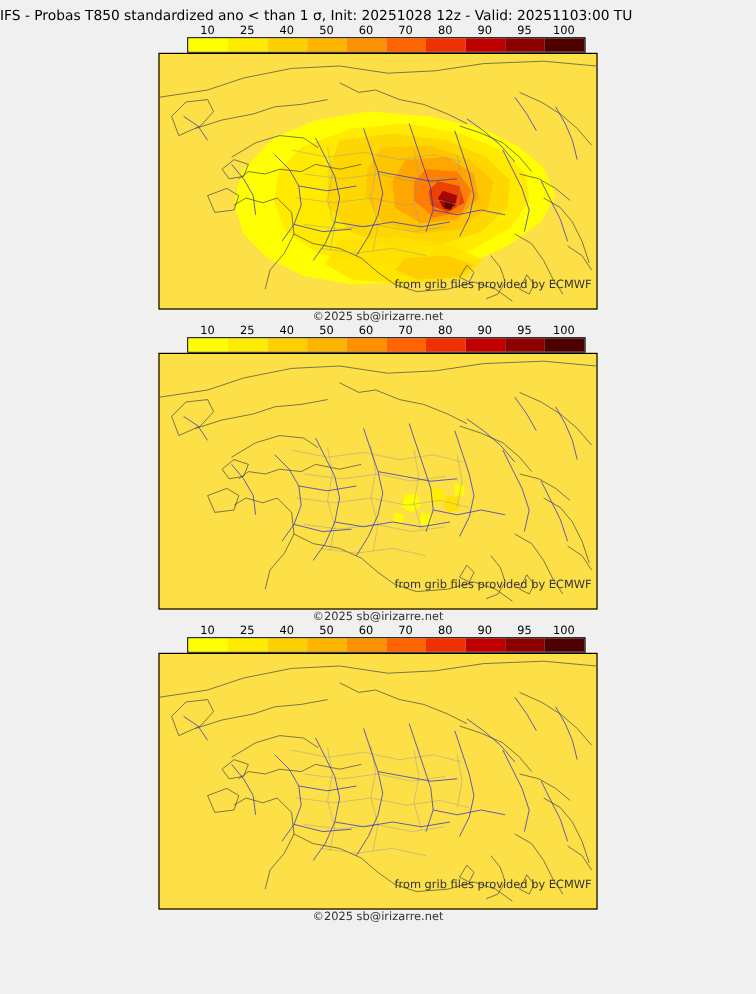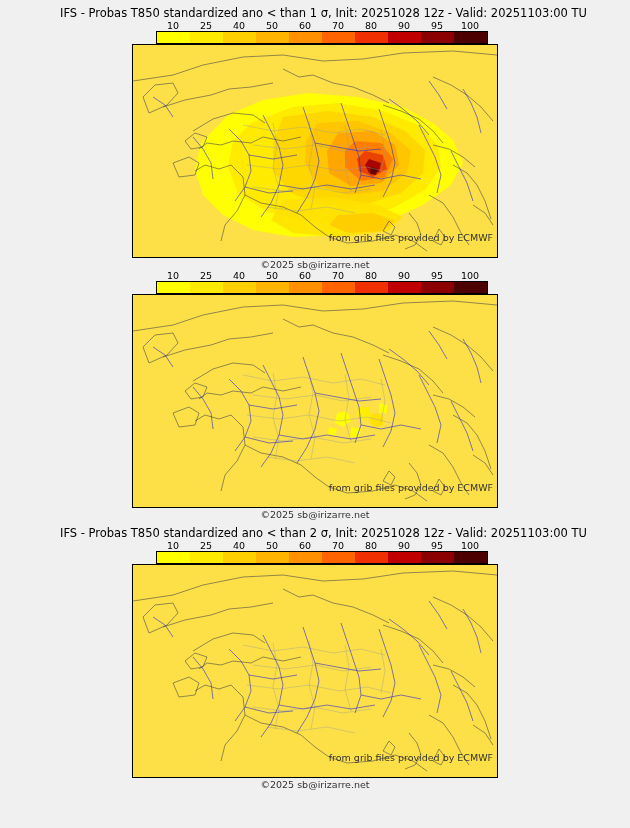--- a/index.html
+++ b/index.html
@@ -12,27 +12,25 @@
     height: 828px;
     font-family: "DejaVu Sans", sans-serif;
     color: #000;
     overflow: hidden;
   }
   .panel {
     position: relative;
     width: 630px;
   }
   .panel-title {
-    text-align: center;
     font-size: 11.5px;
     line-height: 14px;
     padding-top: 6px;
     color: #000;
     white-space: nowrap;
-    padding-left: 17px;
   }
   .cbar-wrap {
     position: relative;
     width: 630px;
     height: 24px;
   }
   .cbar-labels {
     position: absolute;
     left: 0;
     top: 0;
@@ -308,21 +306,20 @@
           <path d="M296 36 L306 50 L314 64"></path>
         </g>
       </g>
     </svg>
     <div class="credit-ecmwf">from grib files provided by ECMWF</div>
   </div>
   <div class="credit-copy">©2025 sb@irizarre.net</div>
 </div>
 
 <div class="panel">
-  <div class="panel-title">IFS - Probas T850  standardized ano &lt; than 2 σ, Init: 20251028 12z - Valid: 20251103:00 TU</div>
 
   <div class="cbar-wrap">
     <div class="cbar-labels">
       <span style="left:173px">10</span>
       <span style="left:206px">25</span>
       <span style="left:239px">40</span>
       <span style="left:272px">50</span>
       <span style="left:305px">60</span>
       <span style="left:338px">70</span>
       <span style="left:371px">80</span>

